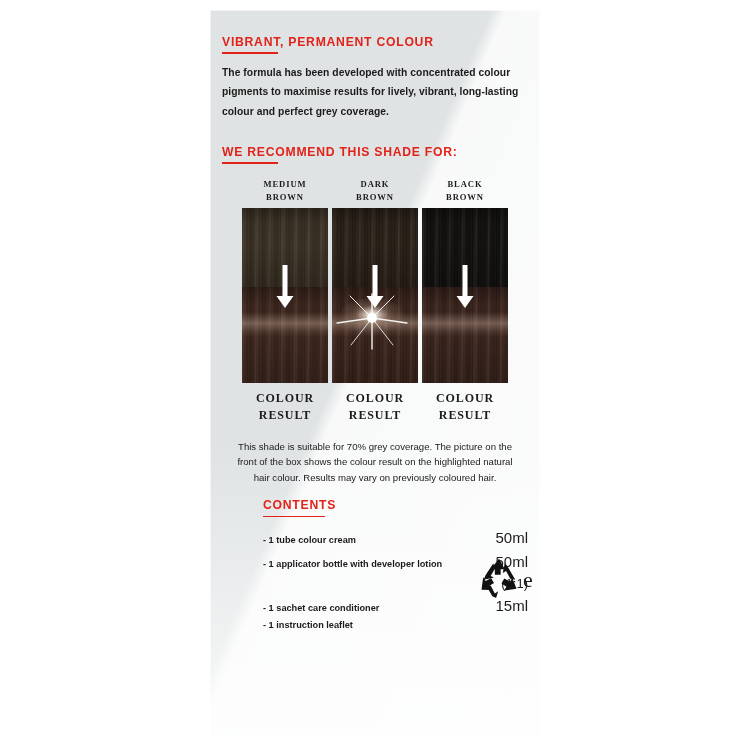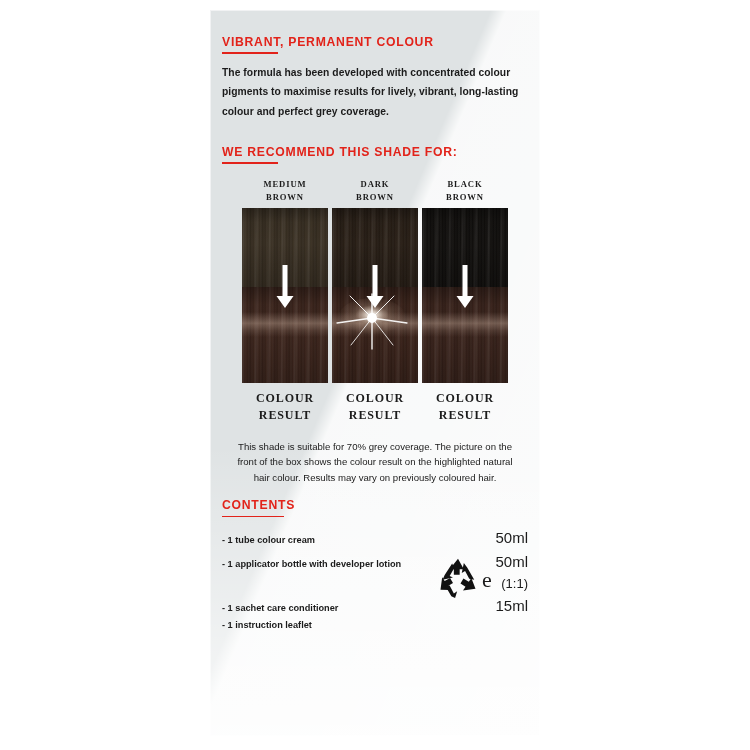--- a/index.html
+++ b/index.html
@@ -233,21 +233,21 @@
   .disclaimer {
     margin-top: 14px;
     text-align: center;
     font-size: 9.6px;
     line-height: 1.62;
     color: #1b1b1b;
     padding: 0 8px;
   }
 
   
-  .sec-4 { margin-top: 14px; }
+  .sec-4 { margin-top: 14px; margin-left: 41px; }
   .contents-rows { margin-top: 9px; position: relative; }
   .crow {
     display: flex;
     align-items: baseline;
     font-size: 9.2px;
     line-height: 1.58;
     color: #1b1b1b;
   }
   .crow .txt { flex: 1 1 auto; font-weight: bold; }
   .crow .amt {

